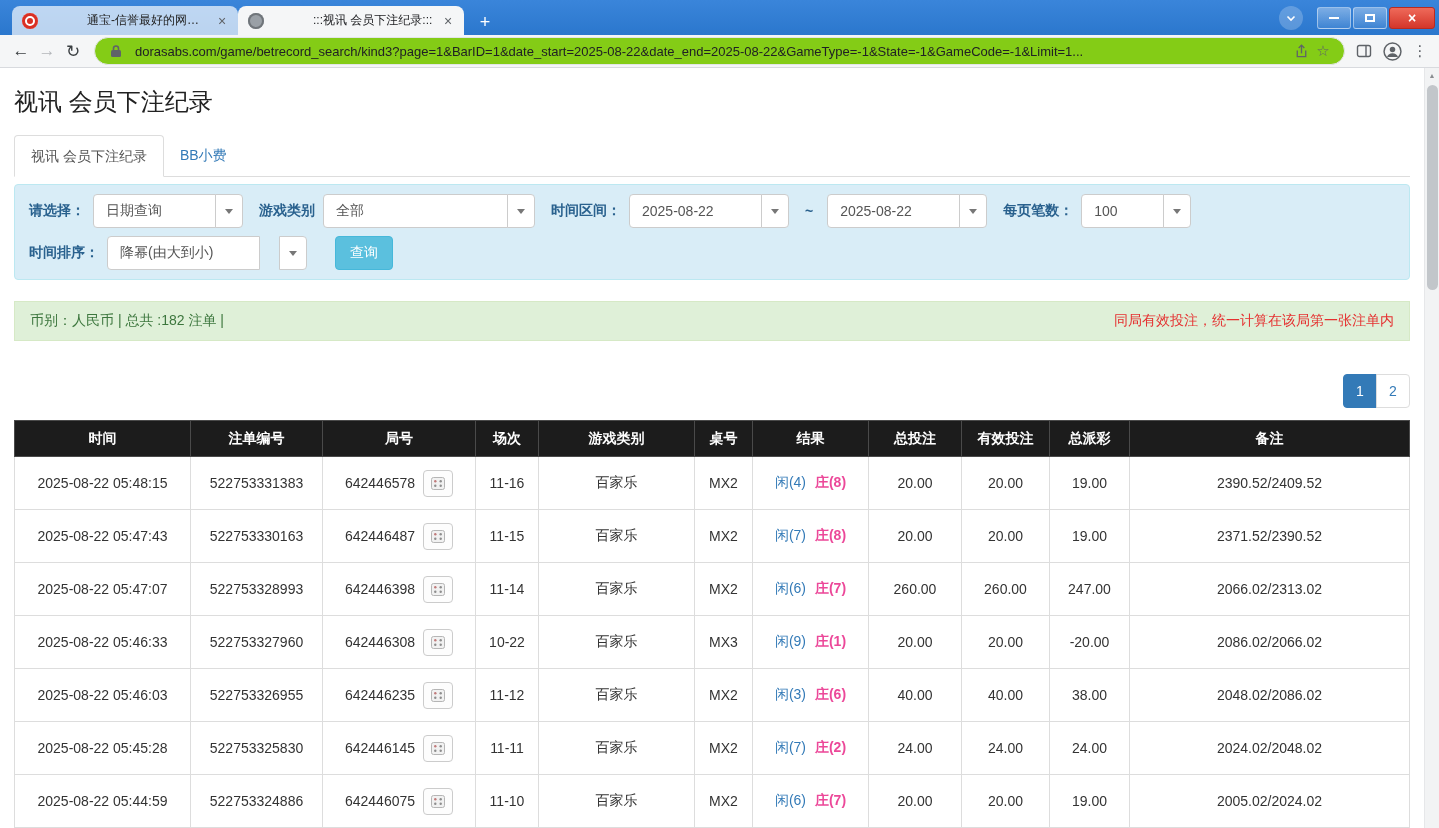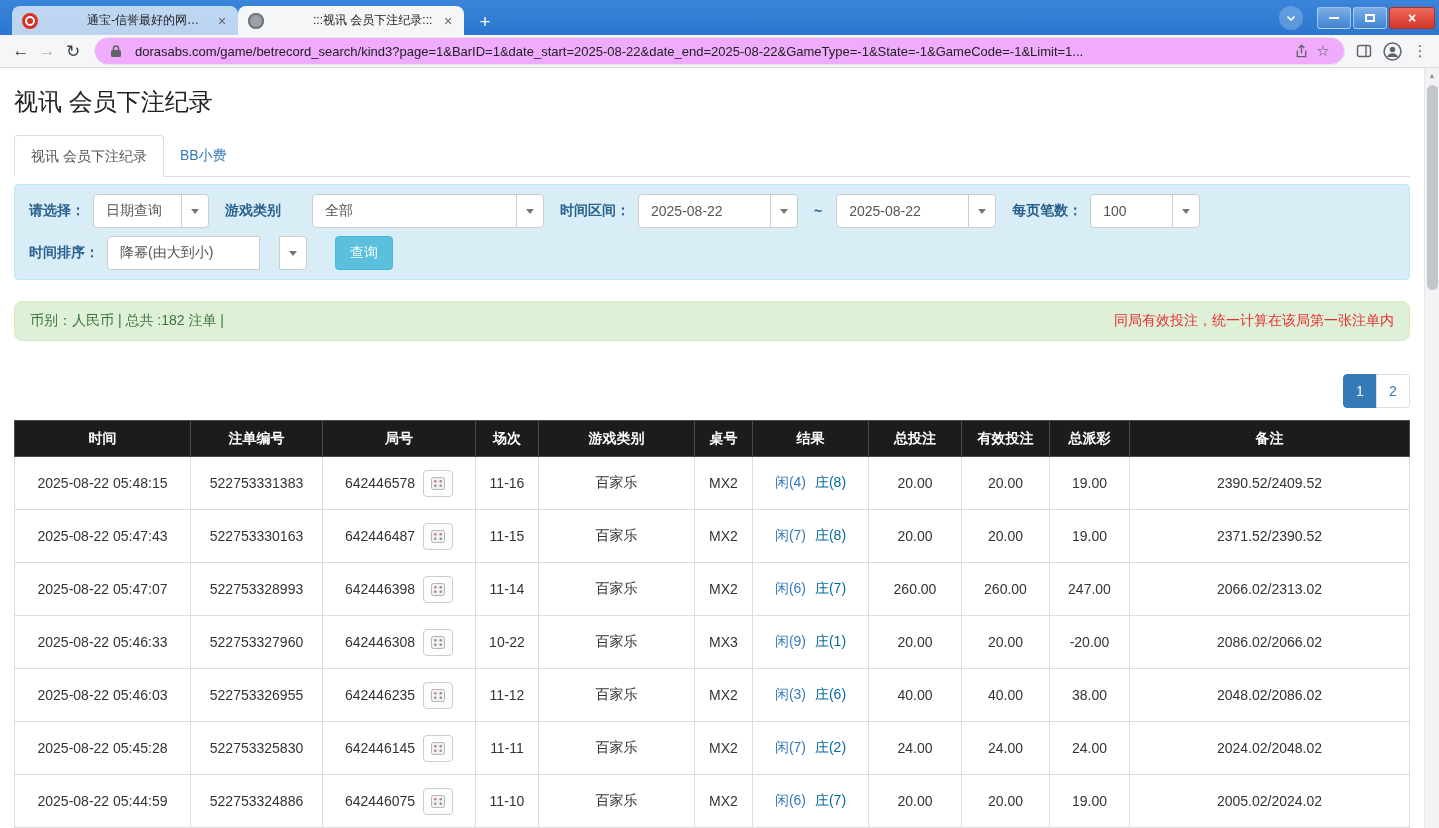--- a/index.html
+++ b/index.html
@@ -46,21 +46,21 @@
   .glyph-max { width: 10px; height: 8px; border: 2px solid #fff; }
 
   .navbar {
     height: 33px; background: #f5f6f7; display: flex; align-items: center;
     padding: 0 8px; border-bottom: 1px solid #d8dade;
   }
   .navbtn { width: 26px; height: 26px; display: flex; align-items: center; justify-content: center;
     font-size: 17px; color: #3c4043; border-radius: 50%; cursor: pointer; flex: none; }
   .navbtn.disabled { color: #b3b6ba; }
   .omnibox {
-    flex: 1; height: 28px; background: #f0abfc; border: 1px solid #e3e5e8; border-radius: 14px;
+    flex: 1; height: 28px; background: #84cc16; border: 1px solid #e3e5e8; border-radius: 14px;
     display: flex; align-items: center; padding: 0 10px; margin: 0 8px; min-width: 0;
   }
   .url-text { flex: 1; font-size: 13px; color: #202124; white-space: nowrap; overflow: hidden; margin-left: 8px; }
   .omni-icon { width: 22px; height: 22px; display: flex; align-items: center; justify-content: center;
     flex: none; cursor: pointer; color: #5f6368; font-size: 15px; }
   .right-icons { display: flex; align-items: center; gap: 6px; flex: none; }
   .dots { font-size: 15px; color: #5f6368; width: 22px; text-align: center; cursor: pointer; }
 
   
   .content { position: relative; height: 760px; background: #fff; overflow: hidden; }
@@ -90,38 +90,38 @@
     display: flex; align-items: center; padding: 0 12px; font-size: 14px; color: #555; }
   .combo-caret { width: 28px; background: #fff; border: 1px solid #ccc; margin-left: -1px;
     border-radius: 0 4px 4px 0; display: flex; align-items: center; justify-content: center; }
   .caret { width: 0; height: 0; border-left: 4px solid transparent; border-right: 4px solid transparent;
     border-top: 5px solid #777; }
   .tilde { font-size: 14px; color: #29618e; margin-right: 14px; font-weight: bold; }
   .btn-query { background: #5bc0de; border: 1px solid #46b8da; color: #fff; font-size: 14px;
     height: 34px; padding: 0 14px; border-radius: 4px; margin-left: 12px; cursor: pointer;
     font-family: inherit; }
 
-  .summary-bar { margin-top: 21px; background: #dff0d8; border: 1px solid #d6e9c6; border-radius: 8px;
+  .summary-bar { margin-top: 21px; background: #dff0d8; border: 1px solid #d6e9c6; border-radius: 0;
     padding: 0 15px; height: 40px; display: flex; align-items: center; justify-content: space-between; }
   .summary-left { color: #3c763d; font-size: 14px; }
   .summary-right { color: #e53030; font-size: 14px; }
 
   .pagination { display: flex; justify-content: flex-end; margin-top: 33px; }
   .page-item { min-width: 34px; height: 34px; display: flex; align-items: center; justify-content: center;
     font-size: 14px; border: 1px solid #ddd; cursor: pointer; background: #fff; color: #337ab7; }
   .page-item.active { background: #337ab7; border-color: #337ab7; color: #fff; border-radius: 4px 0 0 4px; }
   .page-item.next { border-radius: 0 4px 4px 0; margin-left: -1px; }
 
   table.bet-table { width: 100%; border-collapse: collapse; margin-top: 12px; font-size: 14px; table-layout: fixed; }
   .bet-table th { background: #1c1c1c; color: #fff; font-weight: bold; height: 36px;
     border: 1px solid #4a4a4a; text-align: center; }
   .bet-table td { border: 1px solid #ddd; height: 53px; text-align: center; color: #333;
     white-space: nowrap; overflow: hidden; }
   .blue { color: #337ab7; }
-  .red { color: #0369a1; }
+  .red { color: #ec4899; font-weight: bold; }
   .neg { color: #e02020; }
   .result-cell span + span { margin-left: 5px; }
   .round-wrap { display: inline-flex; align-items: center; justify-content: center; }
   .round-icon { display: inline-flex; align-items: center; justify-content: center;
     width: 30px; height: 27px; border: 1px solid #ccc; border-radius: 4px; background: #fdfdfd;
     margin-left: 8px; cursor: pointer; }
 </style>
 </head>
 <body>
 
@@ -204,28 +204,28 @@
     <div class="page-title">视讯 会员下注纪录</div>
 
     <div class="nav-tabs">
       <div class="nav-tab active">视讯 会员下注纪录</div>
       <div class="nav-tab inactive">BB小费</div>
     </div>
 
     <div class="filter-panel">
       <div class="filter-row">
         <span class="filter-label">请选择：</span>
-        <div class="combo" style="width:116px;">
+        <div class="combo" style="width:150px;">
           <span class="combo-value" style="flex:1;">日期查询</span>
           <span class="combo-caret">
               <span class="caret"></span>
             </span>
         </div>
         <span class="filter-label">游戏类别</span>
-        <div class="combo" style="width:232px;margin-left:23px;">
+        <div class="combo" style="width:212px;">
           <span class="combo-value" style="flex:1;">全部</span>
           <span class="combo-caret">
               <span class="caret"></span>
             </span>
         </div>
         <span class="filter-label">时间区间：</span>
         <div class="combo" style="width:160px;">
           <span class="combo-value" style="flex:1;">2025-08-22</span>
           <span class="combo-caret">
               <span class="caret"></span>

